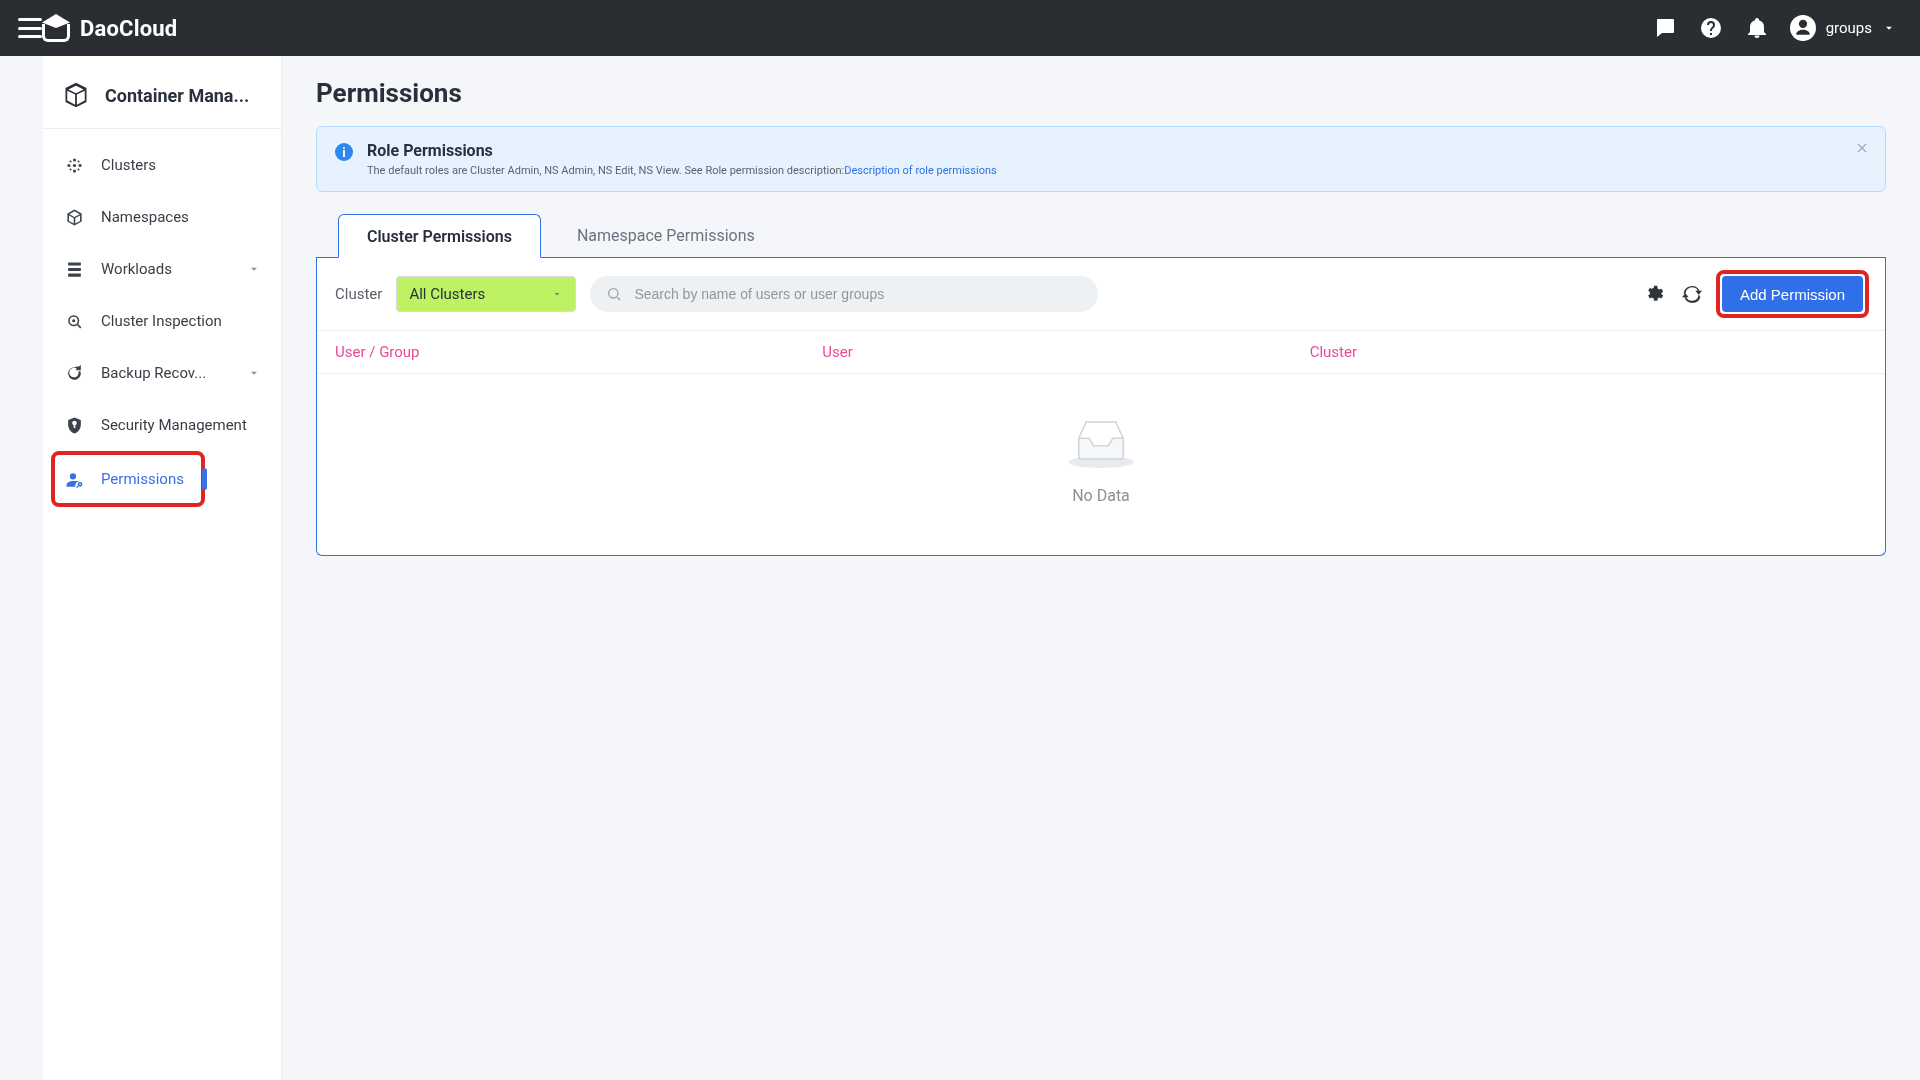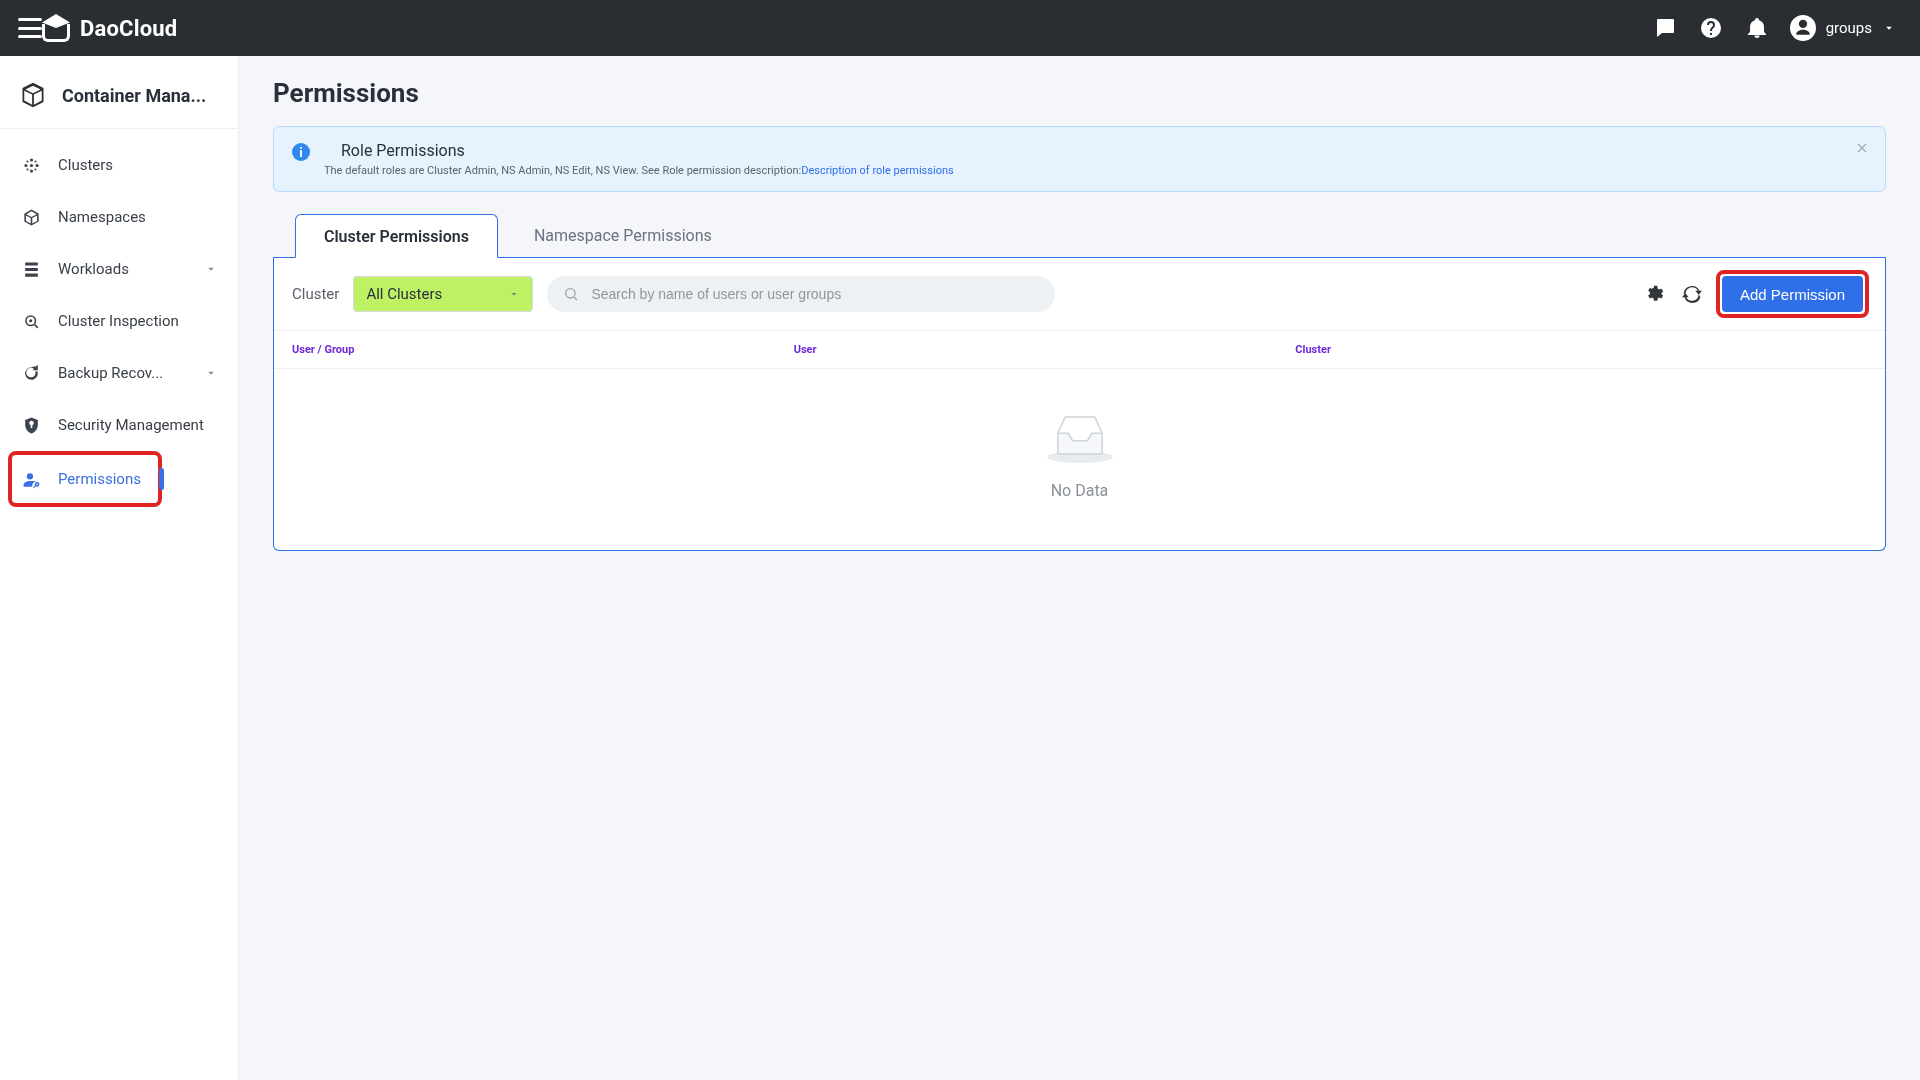--- a/index.html
+++ b/index.html
@@ -34,21 +34,21 @@
   .icon-btn{width:26px;height:26px;display:flex;align-items:center;justify-content:center;cursor:pointer;}
   .icon-btn svg{width:24px;height:24px;fill:#fff;}
   .user-chip{display:flex;align-items:center;gap:10px;cursor:pointer;}
   .avatar{width:26px;height:26px;border-radius:50%;background:#fff;display:flex;align-items:center;justify-content:center;}
   .avatar svg{width:20px;height:20px;fill:var(--header-bg);}
   .username{font-size:15px;}
   .chev{width:14px;height:14px;fill:#fff;}
 
   
   .layout{display:flex;height:calc(100vh - 56px);}
-  .sidebar{width:239px;background:#fff;border-right:1px solid var(--sidebar-border);padding-top:18px;overflow:hidden;}
+  .sidebar{width:239px;background:#fff;border-right:1px solid var(--sidebar-border);padding-top:18px;overflow:hidden;margin-left:43px;}
   .module-head{display:flex;align-items:center;gap:14px;padding:6px 18px 18px 18px;border-bottom:1px solid var(--sidebar-border);margin-bottom:10px;cursor:pointer;}
   .module-icon{flex:0 0 30px;height:30px;display:flex;align-items:center;justify-content:center;}
   .module-title{font-weight:700;font-size:18px;white-space:nowrap;overflow:hidden;text-overflow:ellipsis;}
 
   .nav{list-style:none;margin:0;padding:0 10px;}
   .nav-row{display:flex;align-items:center;gap:16px;padding:0 10px;height:52px;border-radius:6px;color:#393f47;font-size:15px;cursor:pointer;white-space:nowrap;}
   .nav-icon{flex:0 0 22px;height:22px;display:flex;align-items:center;justify-content:center;}
   .nav-icon svg{width:19px;height:19px;fill:#3d434c;}
   .nav-label{flex:1;overflow:hidden;text-overflow:ellipsis;}
   .nav-chev{width:14px;height:14px;fill:#8b919a;}
@@ -60,21 +60,21 @@
   
   .hl-red{outline:4px solid var(--red);outline-offset:-2px;border-radius:6px;}
 
   
   .main{flex:1;padding:22px 34px 34px 34px;overflow:auto;}
   .page-title{font-size:26px;font-weight:700;margin:0 0 18px 0;}
 
   .alert{background:var(--alert-bg);border:1px solid var(--alert-border);border-radius:6px;padding:14px 18px;display:flex;gap:14px;position:relative;margin-bottom:22px;}
   .alert .info-icon{flex:0 0 18px;width:18px;height:18px;border-radius:50%;background:#2f88ec;color:#fff;font-weight:700;font-size:13px;display:flex;align-items:center;justify-content:center;margin-top:2px;}
   .alert-body{flex:1;}
-  .alert-title{font-weight:400;margin-bottom:4px;margin-left:17px;}
+  .alert-title{font-weight:700;margin-bottom:4px;}
   .alert-desc{color:#5c626b;font-size:11px;}
   .alert-desc a{color:var(--blue);text-decoration:none;}
   .alert-close{position:absolute;right:12px;top:10px;width:22px;height:22px;cursor:pointer;display:flex;align-items:center;justify-content:center;}
   .alert-close svg{width:14px;height:14px;stroke:#98a0ab;stroke-width:2;fill:none;}
 
   .tabs-wrap{border-bottom:1px solid var(--blue);display:flex;gap:8px;padding-left:22px;}
   .tab{padding:12px 28px 11px;font-size:16px;color:var(--muted);cursor:pointer;}
   .tab.active{color:var(--text);font-weight:600;background:#fff;border:1px solid var(--blue);border-bottom:1px solid #fff;border-radius:6px 6px 0 0;margin-bottom:-1px;}
 
   .panel{background:#fff;border:1px solid var(--blue);border-top:none;border-radius:0 0 6px 6px;}
@@ -87,21 +87,21 @@
   .search svg{width:16px;height:16px;fill:none;stroke:#9aa0a9;stroke-width:2;}
   .search input{border:none;background:transparent;outline:none;flex:1;font-size:14px;color:#40464f;}
   .search input::placeholder{color:#8f969f;}
   .spacer{flex:1;}
   .ico-round{width:24px;height:24px;display:flex;align-items:center;justify-content:center;cursor:pointer;}
   .ico-round svg{width:20px;height:20px;fill:#30343b;}
   .btn-primary{height:36px;padding:0 18px;border-radius:4px;background:var(--blue);color:#fff;border:none;font-size:15px;cursor:pointer;}
   .btn-wrap{padding:4px;border-radius:6px;}
 
   .table{width:100%;border-top:1px solid #edf0f3;}
-  .thead{display:grid;grid-template-columns:1fr 1fr 1fr 70px;padding:12px 18px;color:#6d28d9;font-size:11px;border-bottom:1px solid #edf0f3;font-weight:bold;}
+  .thead{display:grid;grid-template-columns:1fr 1fr 1fr 70px;padding:12px 18px;color:#ec4899;font-size:15px;border-bottom:1px solid #edf0f3;}
   .empty{padding:40px 0 50px;display:flex;flex-direction:column;align-items:center;gap:16px;color:#8b919a;}
   .tray{width:74px;height:56px;}
 
 </style>
 </head>
 <body>
 
 <div class="topbar">
   <div class="topbar-left">
     <div class="hamburger">

